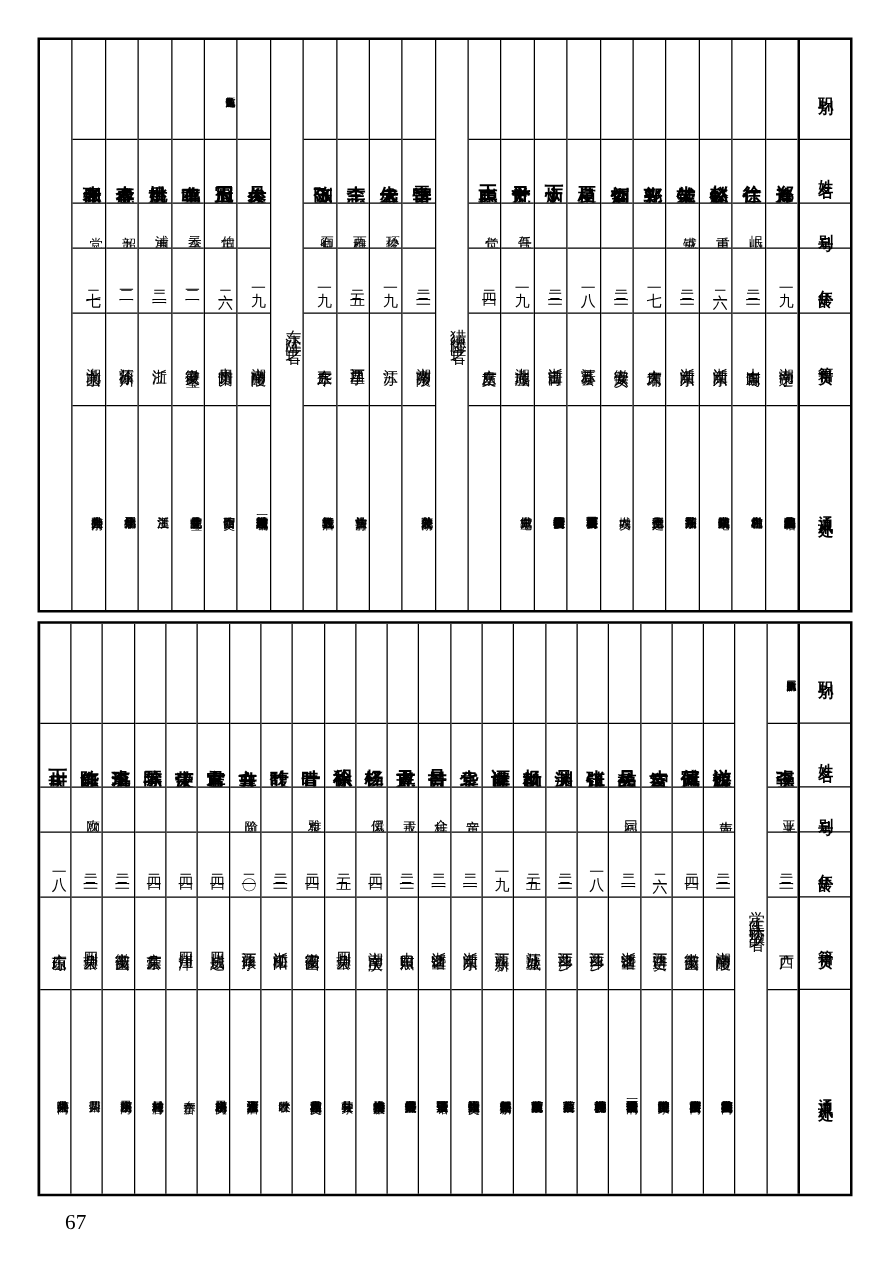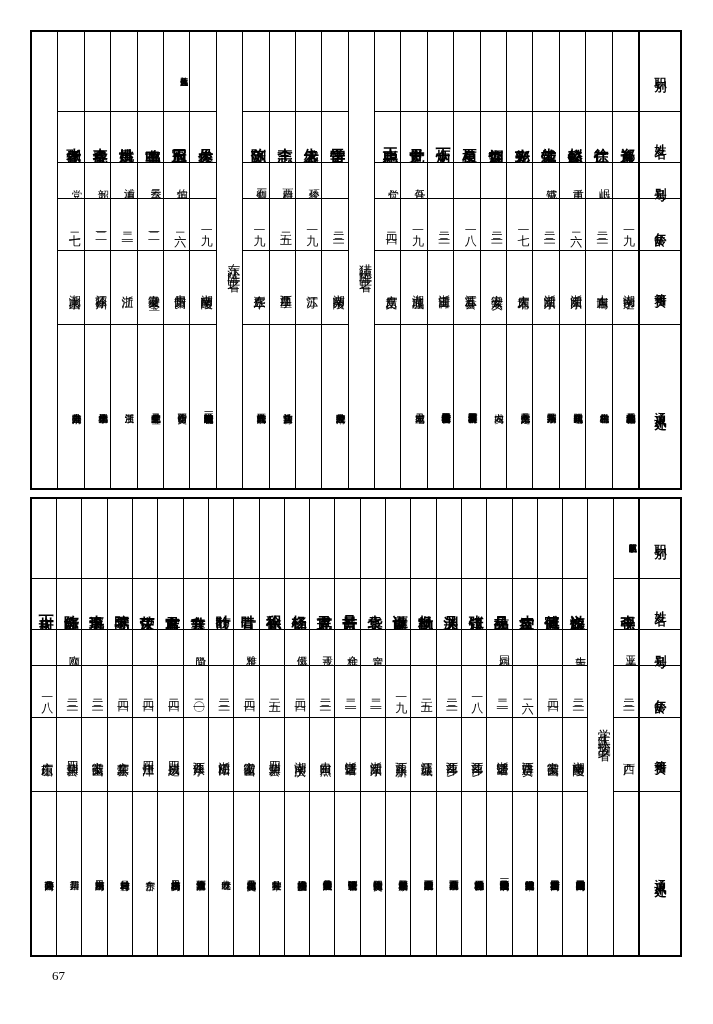--- a/index.html
+++ b/index.html
@@ -107,21 +107,21 @@
     justify-content: center;
     font-size: 13px;
     letter-spacing: 4px;
     padding-top: 6px;
   }
 
   .page-num {
     position: absolute;
     left: 52px;
     top: 968px;
-    font-size: 13px;
+    font-size: 17px;
     font-family: "Liberation Serif", serif;
   }
 
   .title-cell-note {
     font-size: 8px;
     letter-spacing: 0;
     line-height: 1.2;
   }
 </style>
 </head>

